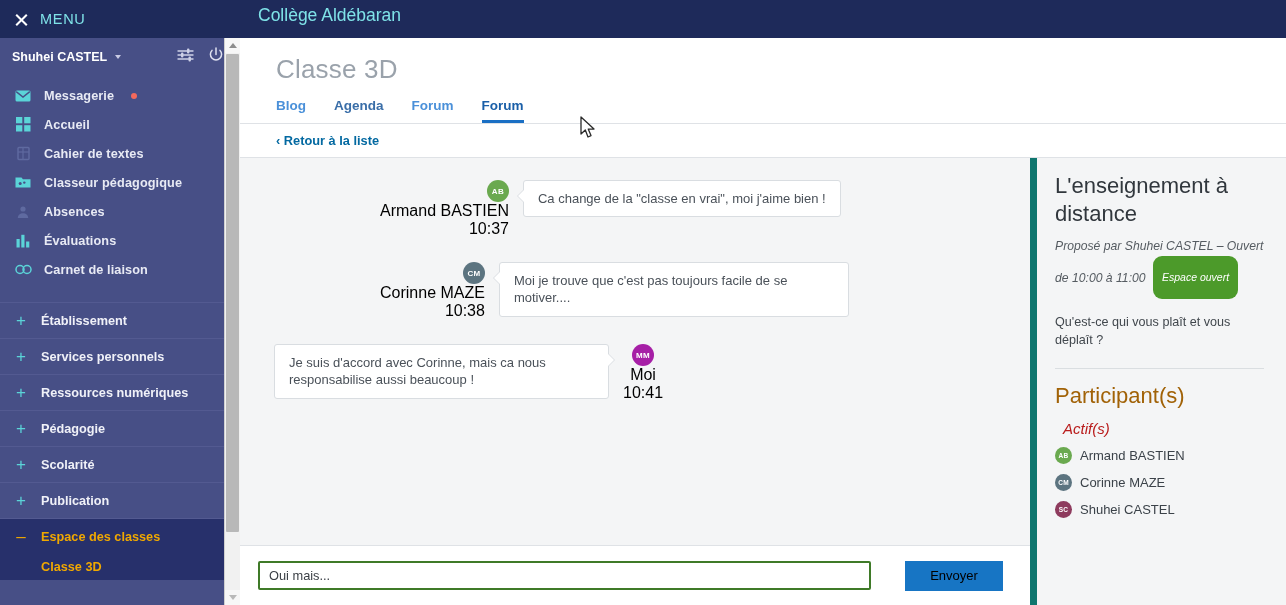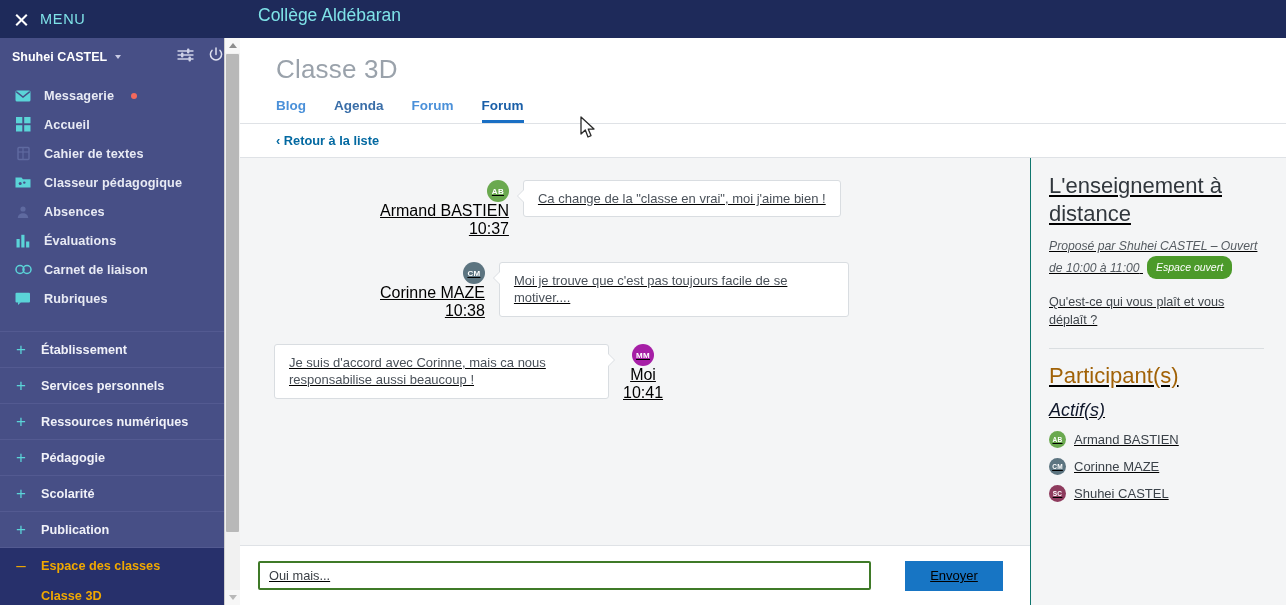--- a/index.html
+++ b/index.html
@@ -143,21 +143,21 @@
   }
   .tabs-rule { height: 1px; background: #dfe2e6; margin-left: 0; }
 
   .backbar {
     height: 34px; background: #ffffff; display: flex; align-items: center;
     padding-left: 36px; border-bottom: 1px solid #dfe2e6;
     flex: 0 0 34px;
   }
   .back-link { color: #0369a1; font-size: 12.8px; font-weight: bold; }
 
-  .body-split { flex: 1 1 auto; display: flex; min-height: 0; text-decoration: underline; }
+  .body-split { flex: 1 1 auto; display: flex; min-height: 0; }
 
   
   .chat-col { flex: 1 1 auto; display: flex; flex-direction: column; min-width: 0; background: #f4f5f6; }
   .chat-scroll { flex: 1 1 auto; padding: 22px 20px 10px 20px; overflow: hidden; }
 
   .msg { display: flex; margin-bottom: 24px; align-items: flex-start; }
   .msg.left { justify-content: flex-start; padding-left: 120px; }
 
   .avatar {
     width: 22px; height: 22px; border-radius: 50%;
@@ -206,37 +206,37 @@
     font-family: "Liberation Sans", sans-serif; outline: none;
   }
   .send-btn {
     width: 98px; height: 30px; background: #1775c4; color: #000000;
     border: none; font-size: 13px; font-family: "Liberation Sans", sans-serif;
     cursor: pointer;
   }
 
   
   .right-panel {
-    flex: 0 0 256px; background: #f4f5f6; border-left: 1px solid #0f766e;
+    flex: 0 0 256px; background: #f4f5f6; border-left: 7px solid #0f766e;
     padding: 14px 22px 0 18px;
   }
   .rp-title { font-size: 22px; color: #31373d; font-weight: 400; line-height: 1.28; }
   .rp-sub {
     font-size: 12.2px; color: #555b61; font-style: italic; margin-top: 10px;
     line-height: 1.45;
   }
   .pill {
     display: inline-block; background: #4c9a2a; color: #ffffff;
     font-size: 10.5px; font-style: italic; border-radius: 9px;
-    padding: 4px 9px; margin-left: 4px; vertical-align: 1px;
+    padding: 14px 9px; margin-left: 4px; vertical-align: 1px;
   }
   .rp-q { font-size: 12.6px; color: #41474d; margin-top: 14px; line-height: 1.45; }
   .rp-rule { height: 1px; background: #dadee1; margin: 18px 0 14px 0; }
   .rp-title2 { font-size: 22px; color: #a16207; font-weight: 400; }
-  .rp-actif { font-size: 18px; color: #0f172a; font-style: italic; margin-top: 11px; }
+  .rp-actif { font-size: 15px; color: #b91c1c; font-style: italic; margin-top: 11px; margin-left: 8px; }
   .part { display: flex; align-items: center; gap: 8px; margin-top: 10px; }
   .part .nm { font-size: 13px; color: #3b4249; }
 
   
   .cursor { position: absolute; left: 340px; top: 116px; width: 18px; height: 24px; pointer-events: none; }
 </style>
 </head>
 <body>
 
 <div class="app">
@@ -346,29 +346,20 @@
       <div class="nav-item">
         <span class="ic">
           <svg width="17" height="11" viewBox="0 0 17 11" aria-hidden="true">
             <circle cx="5" cy="5.5" r="4" fill="none" stroke="#5bd4d8" stroke-width="1.5"></circle>
             <circle cx="12" cy="5.5" r="4" fill="none" stroke="#5bd4d8" stroke-width="1.5"></circle>
           </svg>
         </span>
         <span class="txt">Carnet de liaison</span>
       </div>
 
-      <div class="nav-item">
-        <span class="ic">
-          <svg width="16" height="13" viewBox="0 0 16 13" aria-hidden="true">
-            <rect x="0.5" y="0.8" width="14.5" height="9.6" rx="1" fill="#5bd4d8"></rect>
-            <path d="M3 10.2 L3 13 L6 10.2z" fill="#5bd4d8"></path>
-          </svg>
-        </span>
-        <span class="txt">Rubriques</span>
-      </div>
     </nav>
 
     <div class="nav-sections">
       <div class="nav-section">
         <span class="plus">+</span>
         <span>Établissement</span>
       </div>
       <div class="nav-section">
         <span class="plus">+</span>
         <span>Services personnels</span>

